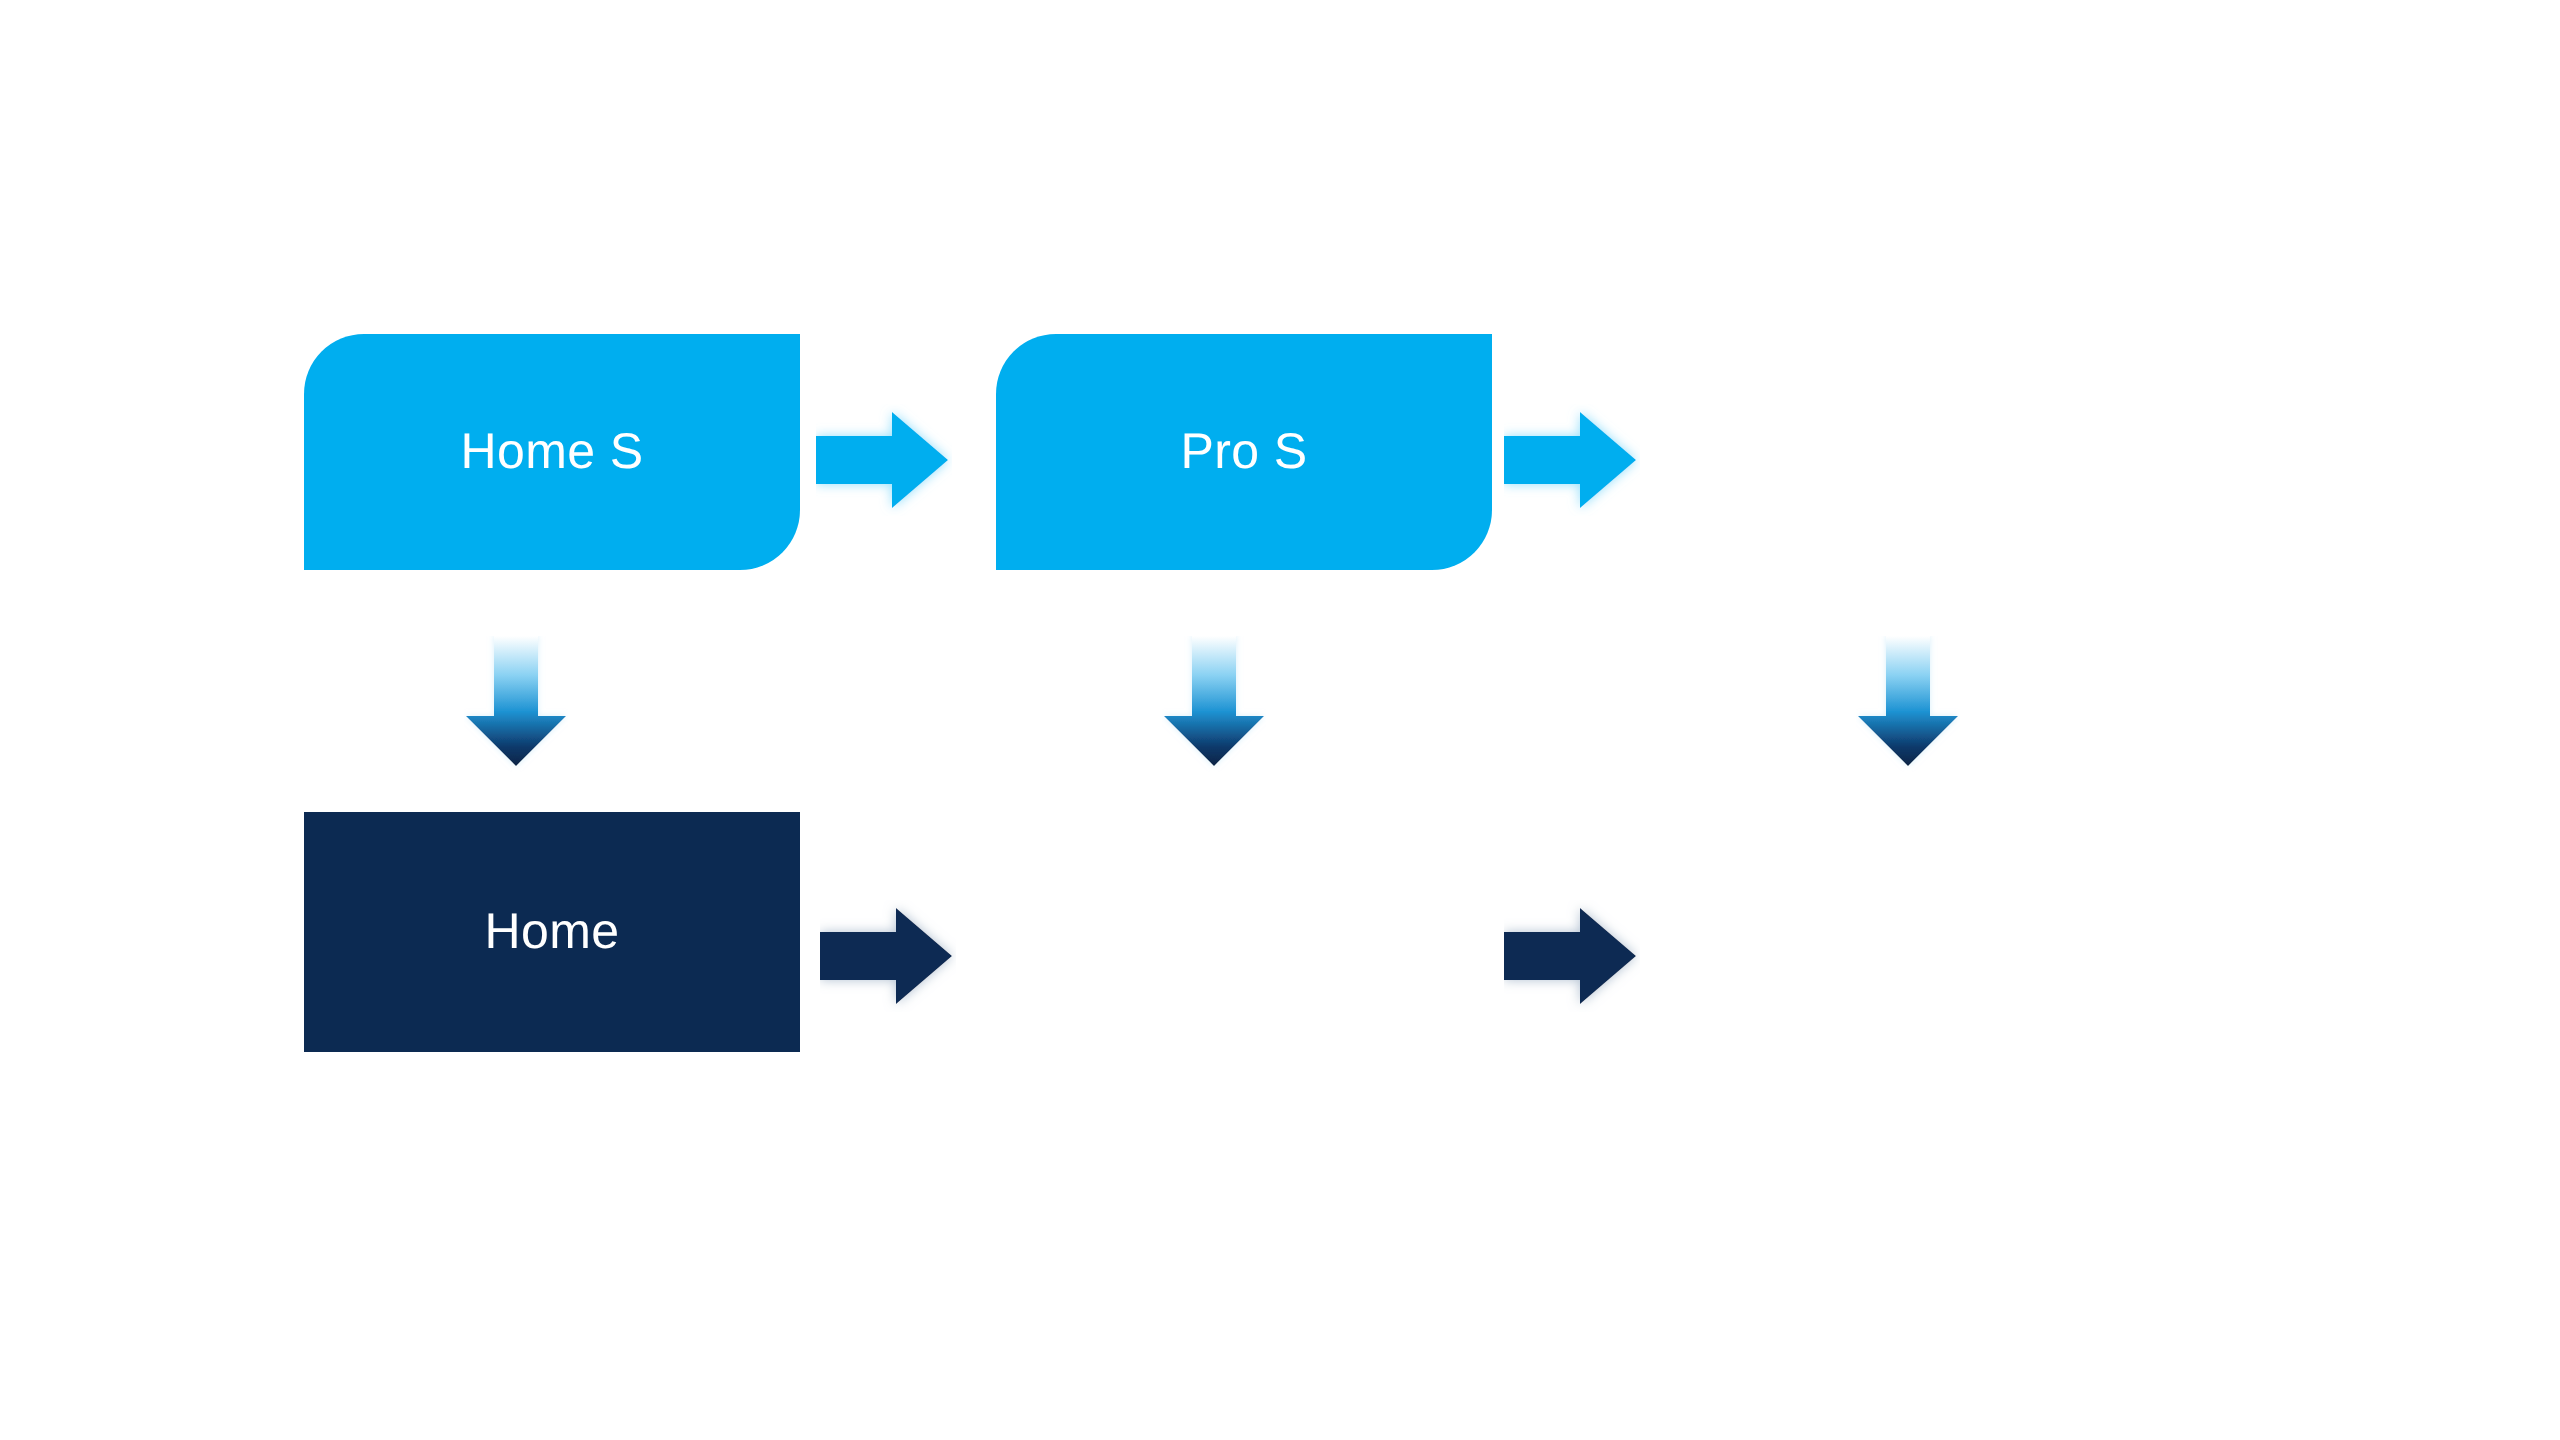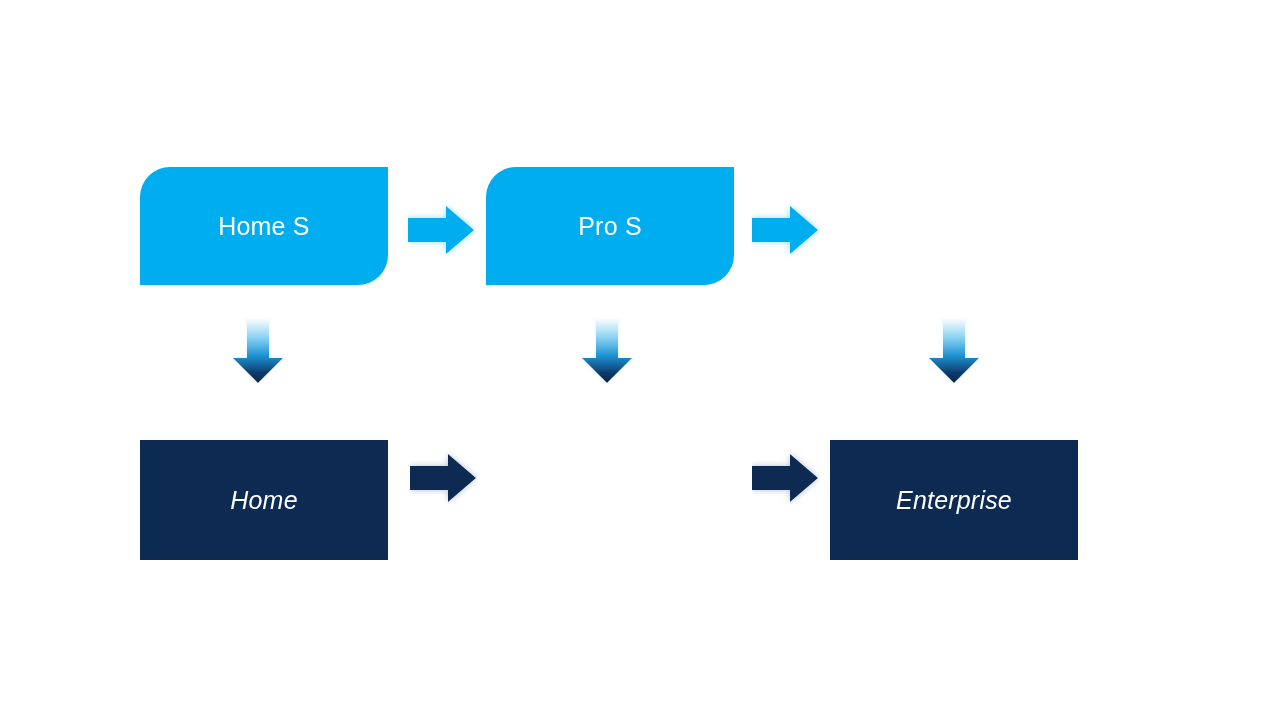--- a/index.html
+++ b/index.html
@@ -19,32 +19,32 @@
     position: absolute;
     width: 248px;
     display: flex;
     align-items: center;
     justify-content: center;
     color: var(--text, #FFFFFF);
     font-size: 25px;
     font-weight: 400;
     letter-spacing: 0.2px;
     text-align: center;
+    margin-left: 12px;
   }
   .box.top {
     top: 167px;
     height: 118px;
     background: var(--box-light-blue, #00AEEF);
     border-radius: 30px 0 30px 0;
   }
   .box.bottom {
-    top: 440px;
+    top: 406px;
     height: 120px;
     background: var(--box-dark-navy, #0C2A52);
-    font-style: italic;
   }
   .pos-col1 { left: 140px; }
   .pos-col2 { left: 486px; justify-content: center; }
   .pos-col3 { left: 830px; }
 
   .arrow-right {
     position: absolute;
     width: 68px;
     height: 56px;
   }
@@ -113,23 +113,20 @@
   <svg class="arrow-down ad-2" viewBox="0 0 52 68">
     <polygon points="15,0 37,0 37,40 51,40 26,65 1,40 15,40" fill="url(#grad-down)" filter="url(#glow-down)"></polygon>
   </svg>
   <svg class="arrow-down ad-3" viewBox="0 0 52 68">
     <polygon points="15,0 37,0 37,40 51,40 26,65 1,40 15,40" fill="url(#grad-down)" filter="url(#glow-down)"></polygon>
   </svg>
 
   <div class="box bottom pos-col1">
     <span>Home</span>
   </div>
-  <div class="box bottom pos-col3">
-    <span>Enterprise</span>
-  </div>
 
   <svg class="arrow-right dark row-bottom ar-1b" viewBox="0 0 68 56">
     <polygon points="0,16 38,16 38,4 66,28 38,52 38,40 0,40" filter="url(#glow-dark)"></polygon>
   </svg>
   <svg class="arrow-right dark row-bottom ar-2b" viewBox="0 0 68 56">
     <polygon points="0,16 38,16 38,4 66,28 38,52 38,40 0,40" filter="url(#glow-dark)"></polygon>
   </svg>
 
 </div>
 

